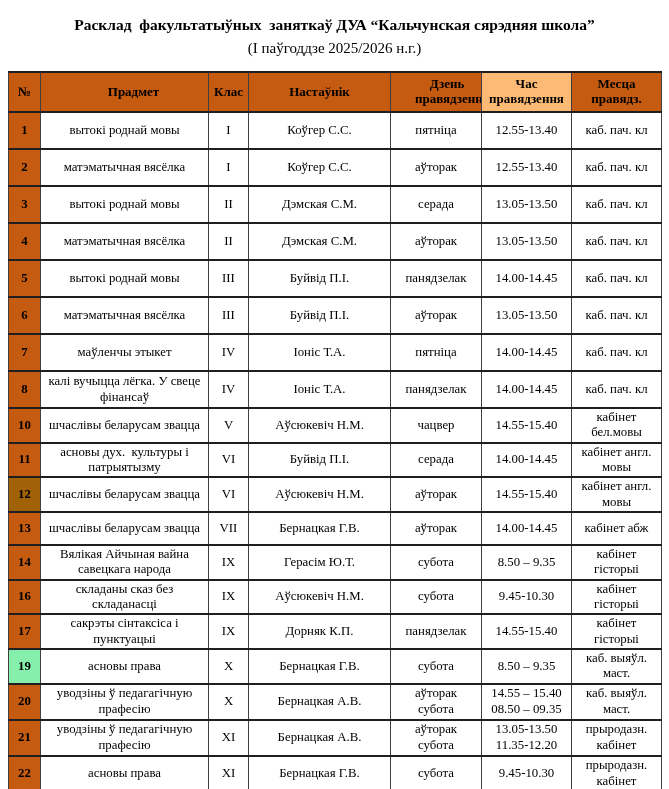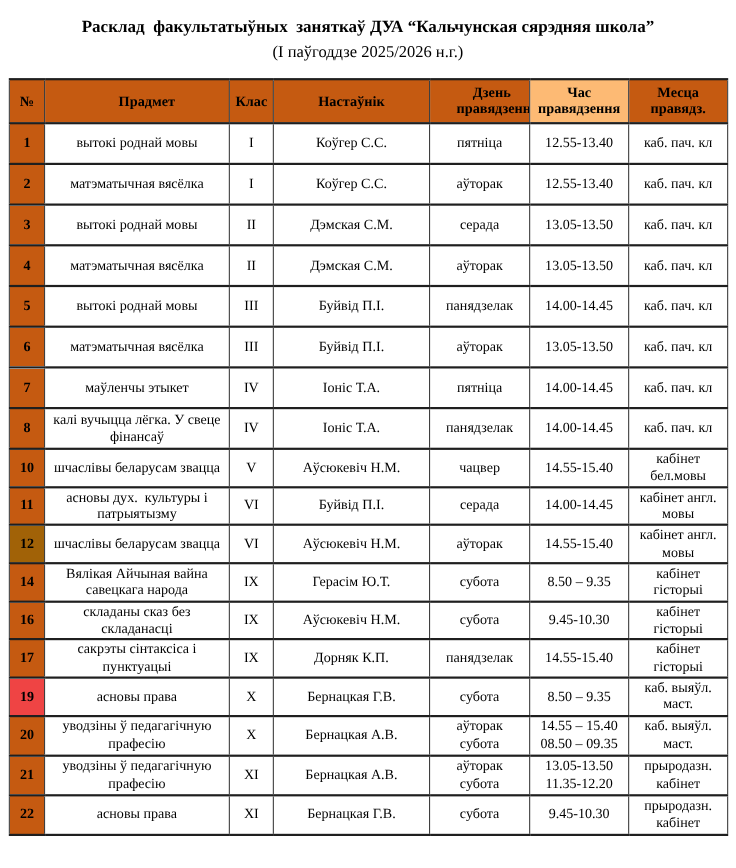--- a/index.html
+++ b/index.html
@@ -196,20 +196,29 @@
   <tr class="row-short">
     <td class="num" style="background: #a16207;">12</td>
     <td class="subject">шчаслівы беларусам звацца</td>
     <td class="klass">VI</td>
     <td class="teacher">Аўсюкевіч Н.М.</td>
     <td class="day">аўторак</td>
     <td class="time">14.55-15.40</td>
     <td class="place">кабінет англ. мовы</td>
   </tr>
 
+  <tr class="row-short">
+    <td class="num" style="background: rgb(197, 90, 17);">13</td>
+    <td class="subject">шчаслівы беларусам звацца</td>
+    <td class="klass">VII</td>
+    <td class="teacher">Бернацкая Г.В.</td>
+    <td class="day">аўторак</td>
+    <td class="time">14.00-14.45</td>
+    <td class="place">кабінет абж</td>
+  </tr>
 
   <tr class="row-short">
     <td class="num" style="background: rgb(197, 90, 17);">14</td>
     <td class="subject">Вялікая Айчыная вайна савецкага народа</td>
     <td class="klass">IX</td>
     <td class="teacher">Герасім Ю.Т.</td>
     <td class="day">субота</td>
     <td class="time">8.50 – 9.35</td>
     <td class="place">кабінет гісторыі</td>
   </tr>
@@ -228,21 +237,21 @@
     <td class="num" style="background: rgb(197, 90, 17);">17</td>
     <td class="subject">сакрэты сінтаксіса і пунктуацыі</td>
     <td class="klass">IX</td>
     <td class="teacher">Дорняк К.П.</td>
     <td class="day">панядзелак</td>
     <td class="time">14.55-15.40</td>
     <td class="place">кабінет гісторыі</td>
   </tr>
 
   <tr class="row-short">
-    <td class="num" style="background: #ef4444;">19</td>
+    <td class="num" style="background: #86efac;">19</td>
     <td class="subject">асновы права</td>
     <td class="klass">X</td>
     <td class="teacher">Бернацкая Г.В.</td>
     <td class="day">субота</td>
     <td class="time">8.50 – 9.35</td>
     <td class="place">каб. выяўл. маст.</td>
   </tr>
 
   <tr class="row-mid">
     <td class="num" style="background: rgb(197, 90, 17);">20</td>

